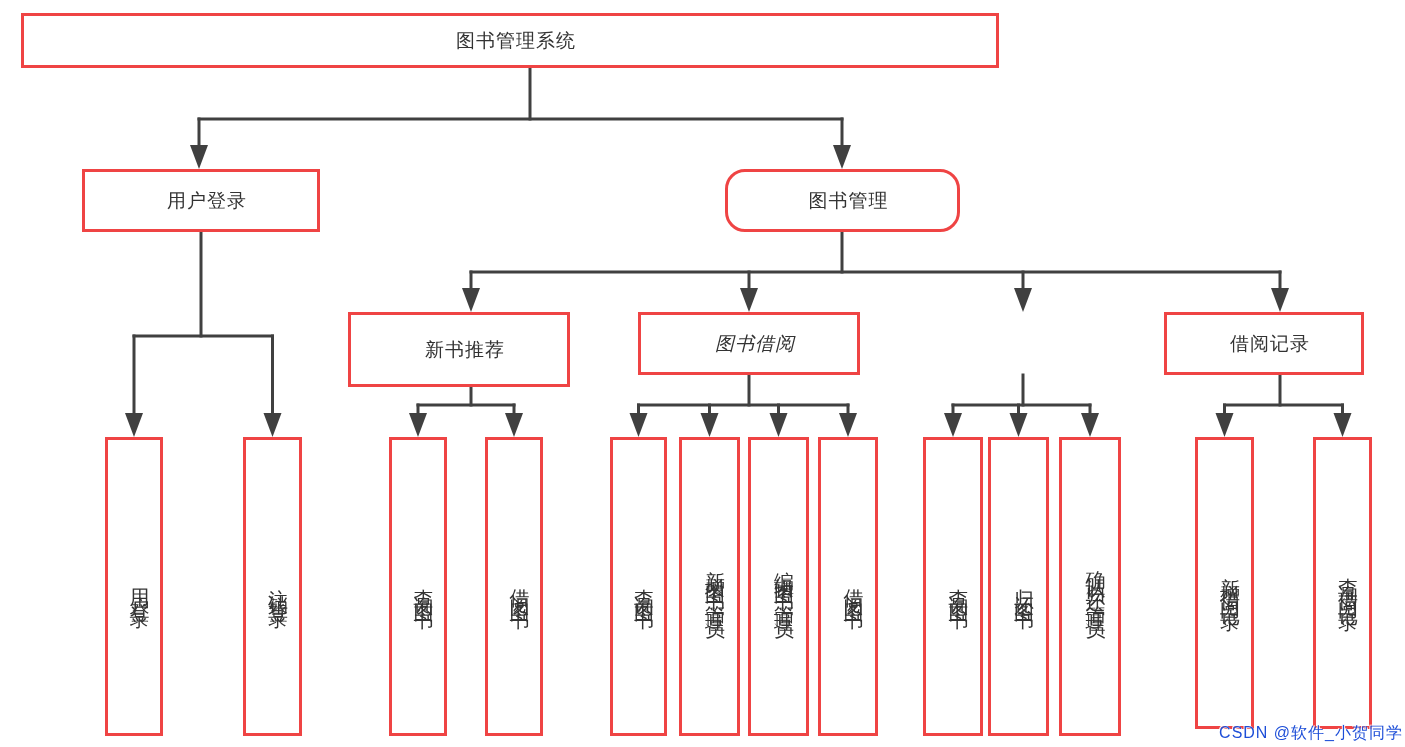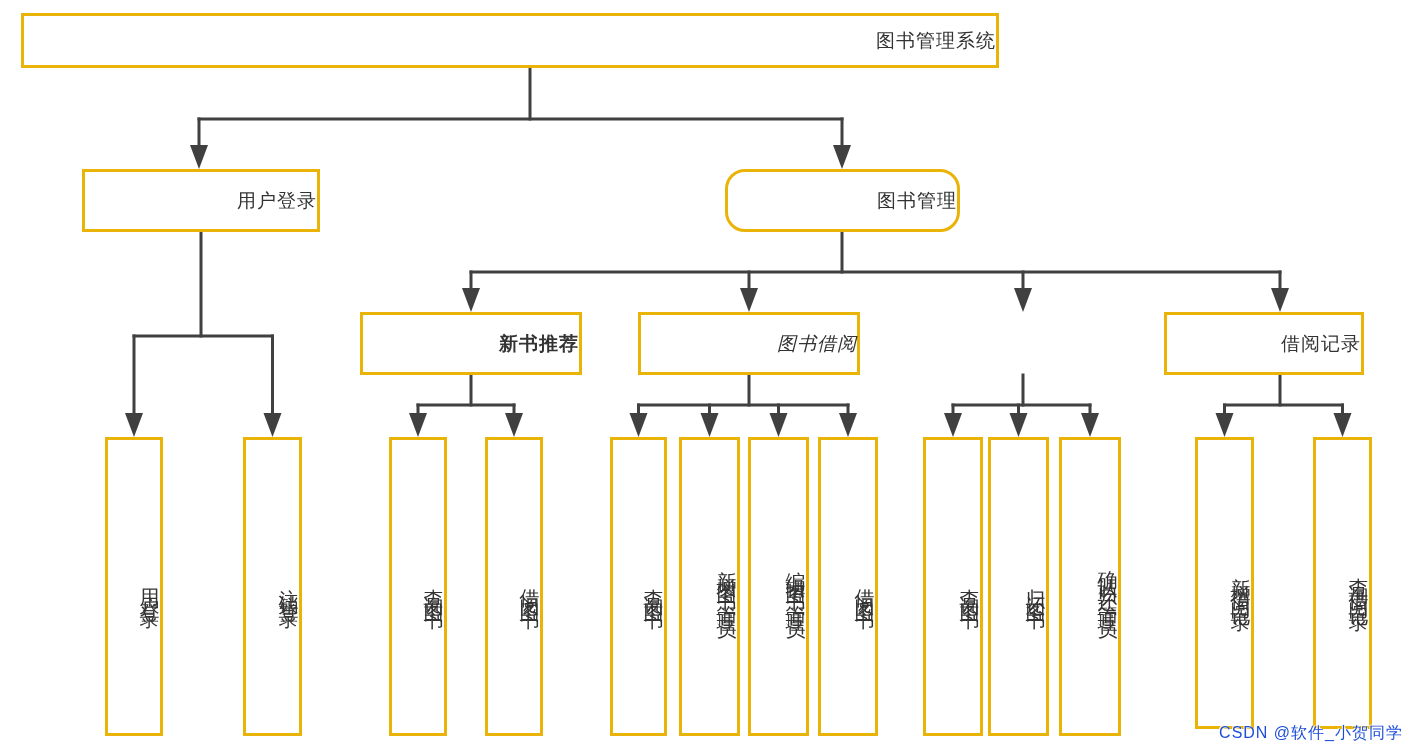--- a/index.html
+++ b/index.html
@@ -7,25 +7,25 @@
   #canvas{
     position:relative;
     width:1405px;height:747px;
     background:#ffffff;
     overflow:hidden;
     font-family:"Liberation Sans",sans-serif;
     color:#333333;
   }
   .box{
     position:absolute;
-    border:3px solid #eab308;
+    border:3px solid #ef4444;
     background:#ffffff;
     display:flex;
     align-items:center;
-    justify-content:flex-end;
+    justify-content:center;
     font-size:19px;
     letter-spacing:1px;
     color:#333333;
     white-space:nowrap;
     padding-left:12px;
   }
   .leaf{
     font-size:20px;
   }
   .leaf .vtext{
@@ -132,21 +132,21 @@
     <span>图书管理系统</span>
   </div>
 
   <div class="box" style="left:82px;top:169px;width:238px;height:63px;">
     <span>用户登录</span>
   </div>
   <div class="box" style="left:725px;top:169px;width:235px;height:63px;border-radius:20px;">
     <span>图书管理</span>
   </div>
 
-  <div class="box" style="left:360px;top:312px;width:222px;height:63px;font-weight:bold;">
+  <div class="box" style="left:348px;top:312px;width:222px;height:75px;">
     <span>新书推荐</span>
   </div>
   <div class="box" style="left:638px;top:312px;width:222px;height:63px;font-style:italic;">
     <span>图书借阅</span>
   </div>
   <div class="box" style="left:1164px;top:312px;width:200px;height:63px;">
     <span>借阅记录</span>
   </div>
 
   <div class="box leaf" style="left:105px;top:437px;width:58px;height:299px;">

